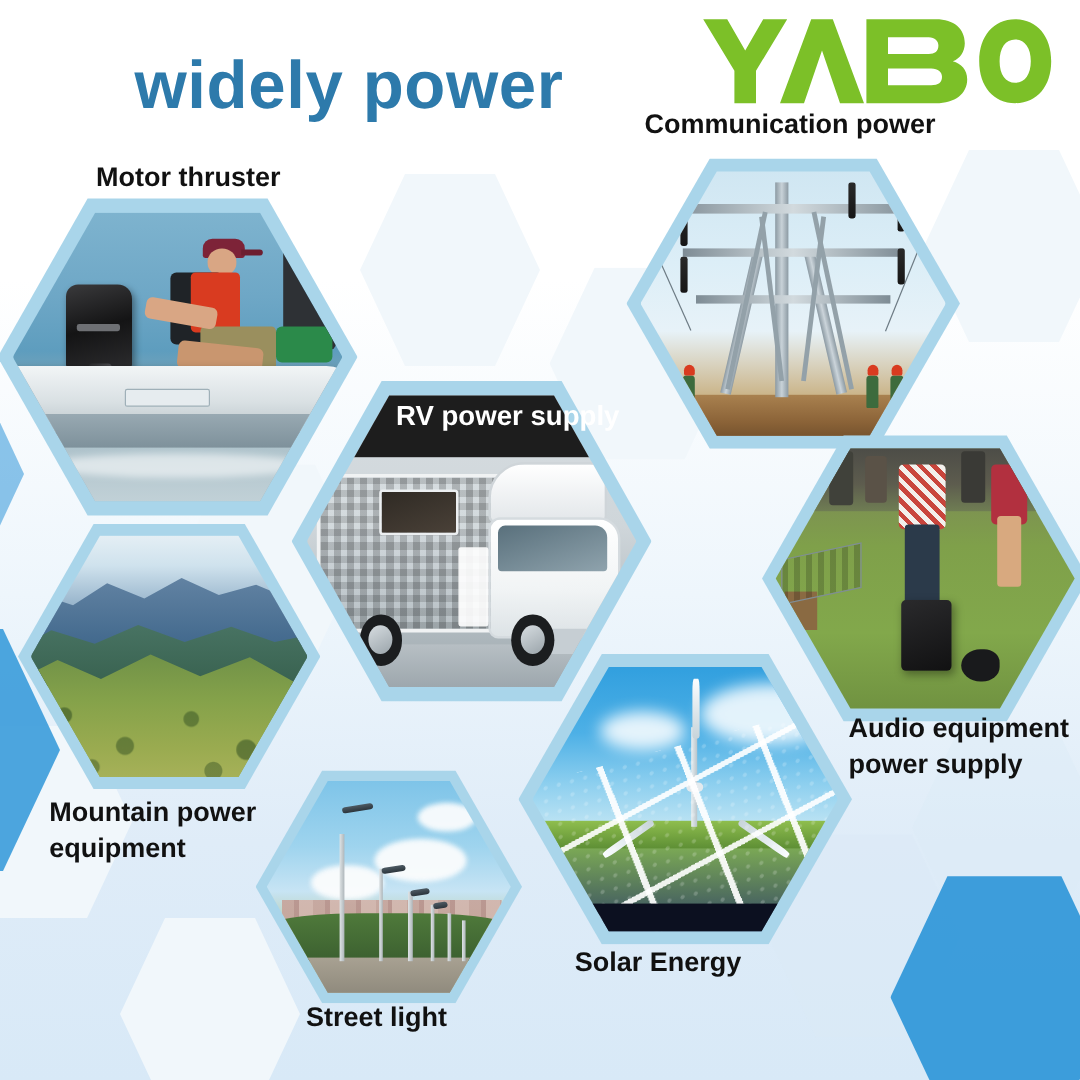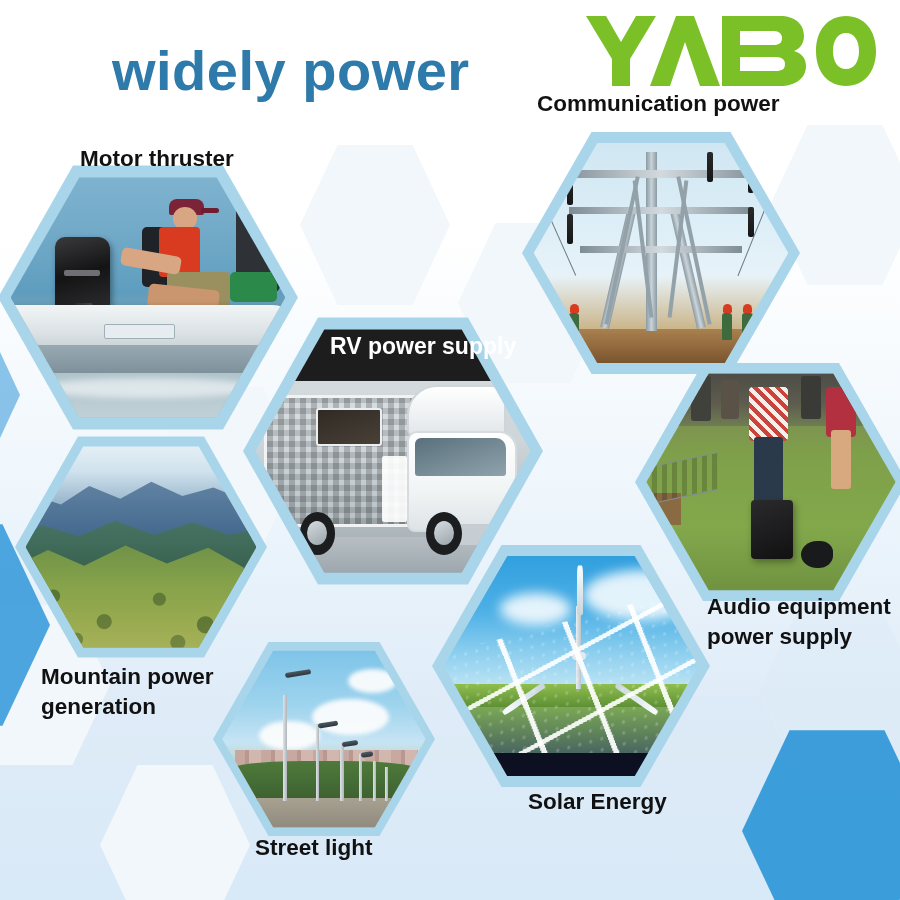--- a/index.html
+++ b/index.html
@@ -291,21 +291,21 @@
       <div class="shorts"></div>
         <div class="leg"></div>
         <div class="arm"></div>
       <div class="hull"></div>
         <div class="hull2"></div>
       <div class="plate"></div>
       <div class="wake"></div>
     </div>
   </div>
 </div>
-<div class="label" style="left:80px;top:144px;">Motor thruster</div>
+<div class="label" style="left:80px;top:133px;">Motor thruster</div>
 
 <div class="hex" style="left:522px;top:127px;width:278px;height:252px;">
   <div class="hex-inner">
     <div class="scene s-tower">
       <div class="ground"></div>
       <div class="w1" style="left:8%;top:16%;height:46%;transform:rotate(-24deg);"></div>
       <div class="w1" style="left:88%;top:14%;height:48%;transform:rotate(22deg);"></div>
       <div class="leg1"></div>
         <div class="leg2"></div>
       <div class="mast"></div>
@@ -375,21 +375,21 @@
   <div class="hex-inner">
     <div class="scene s-mtn">
       <div class="ridge1"></div>
       <div class="ridge2"></div>
       <div class="hills"></div>
       <div class="scrub"></div>
     </div>
   </div>
 </div>
 <div class="label" style="left:41px;top:662px;">Mountain power
-generation</div>
+equipment</div>
 
 <div class="hex" style="left:213px;top:638px;width:222px;height:202px;">
   <div class="hex-inner">
     <div class="scene s-street">
       <div class="cloud" style="left:44%;top:28%;width:38%;height:20%;"></div>
       <div class="cloud" style="left:18%;top:40%;width:30%;height:16%;"></div>
       <div class="cloud" style="left:62%;top:12%;width:24%;height:13%;"></div>
       <div class="city"></div>
       <div class="trees"></div>
       <div class="road"></div>
@@ -417,13 +417,13 @@
       <div class="turbine-mast"></div>
       <div class="blade" style="transform:rotate(0deg) translateY(-86%);"></div>
       <div class="blade" style="transform:rotate(125deg) translateY(-86%);"></div>
       <div class="blade" style="transform:rotate(235deg) translateY(-86%);"></div>
       <div class="nacelle"></div>
       <div class="array"></div>
       <div class="shadow"></div>
     </div>
   </div>
 </div>
-<div class="label" style="left:528px;top:787px;">Solar Energy</div>
+<div class="label" style="left:479px;top:787px;">Solar Energy</div>
 
 </body></html>

